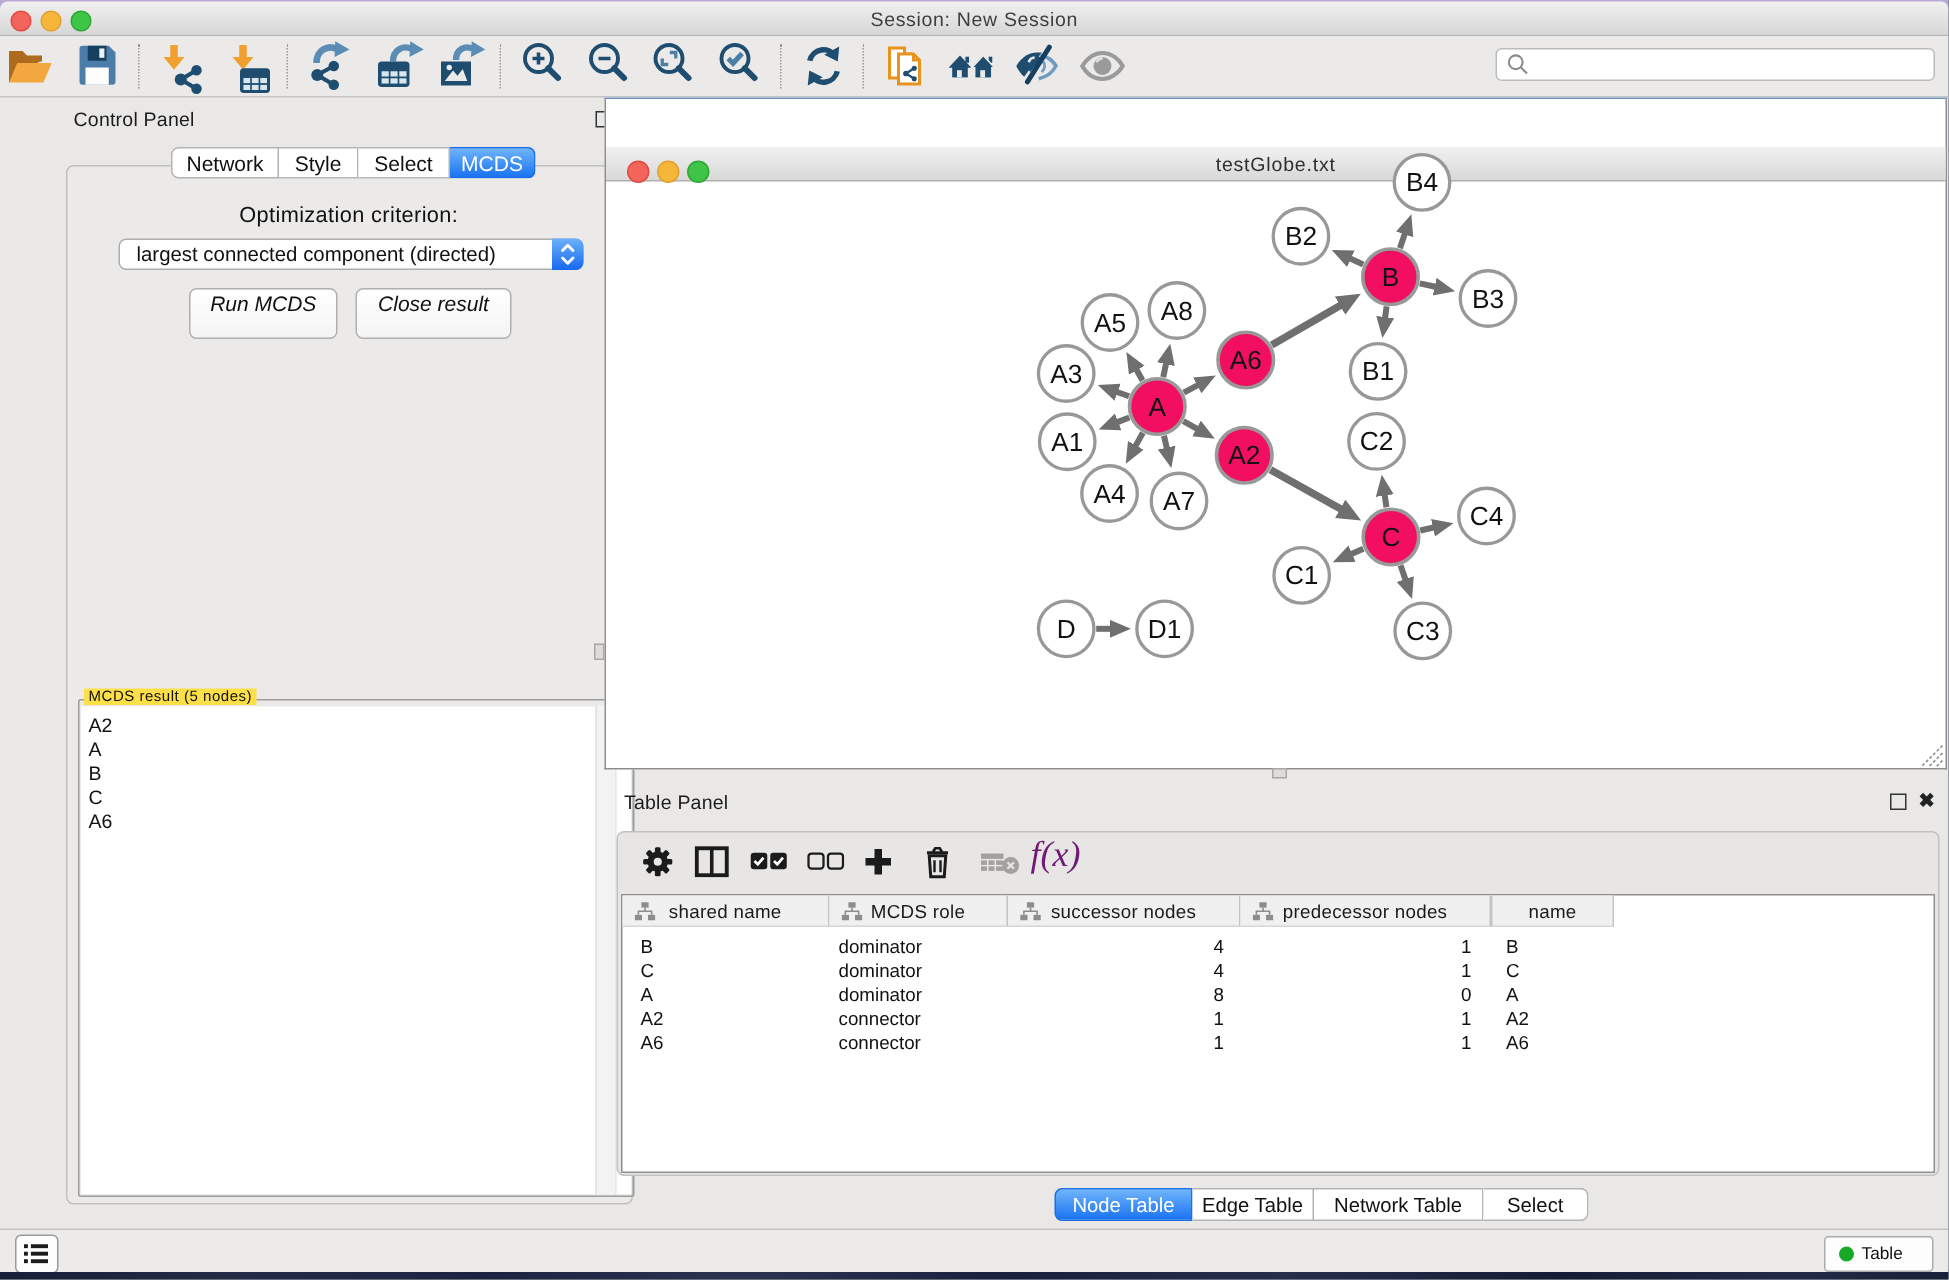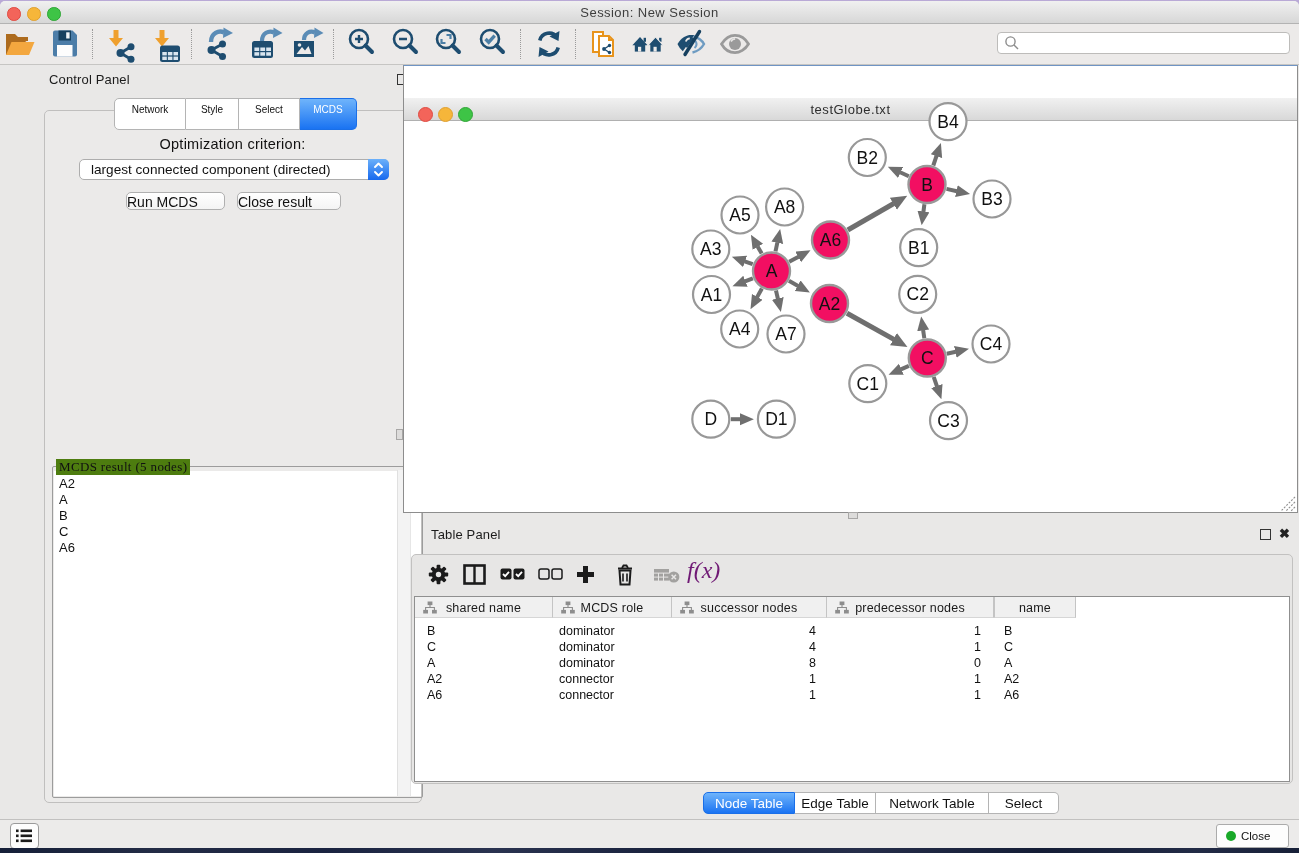--- a/index.html
+++ b/index.html
@@ -26,26 +26,26 @@
 .tbsep{position:absolute;top:5px;height:30px;width:0;border-left:1px dotted #9a9a9a;}
 #searchbox{position:absolute;left:997px;top:8px;width:291px;height:20px;background:#fff;
   border:1px solid #bdbcba;border-radius:4px;}
 
 #cpanel{position:absolute;left:0;top:64px;width:393px;height:753px;margin-left:36px;}
 .ptitle{position:absolute;font-size:13px;color:#1c1c1c;letter-spacing:0.15px;}
 .wbtn{position:absolute;width:9px;height:9px;border:1.5px solid #333;}
 .xbtn{position:absolute;font-size:13px;font-weight:bold;color:#222;line-height:10px;}
 #cpinner{position:absolute;left:8px;top:45px;width:376px;height:691px;background:#ebeae9;
   border:1px solid #c0bfbe;border-radius:5px;}
-.mbtn{position:absolute;height:18px;background:linear-gradient(#ffffff,#f4f4f4);border:1px solid #b0b0b0;
-  border-radius:5px;font-size:14px;color:#111;text-align:left;line-height:18px;box-sizing:border-box;}
+.mbtn{position:absolute;height:34px;background:linear-gradient(#ffffff,#f4f4f4);border:1px solid #b0b0b0;
+  border-radius:5px;font-size:14px;color:#111;text-align:center;line-height:18px;box-sizing:border-box;font-style:italic;}
 .li{position:absolute;left:6px;font-size:13px;color:#111;height:16px;line-height:16px;}
 
-.seg{position:absolute;height:32px;background:#fff;border:1px solid #b4b4b4;border-left:none;
-  font-size:10px;color:#111;text-align:center;line-height:21px;box-sizing:border-box;}
+.seg{position:absolute;height:21px;background:#fff;border:1px solid #b4b4b4;border-left:none;
+  font-size:14px;color:#111;text-align:center;line-height:21px;box-sizing:border-box;}
 .seg.first{border-left:1px solid #b4b4b4;border-radius:5px 0 0 5px;}
 .seg.last{border-radius:0 5px 5px 0;}
 .seg.sel{background:linear-gradient(#6fb4fb,#1a73f2);color:#fff;border-color:#1a6fe8;}
 
 #netwin{position:absolute;left:403px;top:64px;width:893px;height:446px;
   border:1px solid #8d8d8d;border-top:1px solid #6f94c4;background:#fff;}
 #nettitle{position:absolute;left:0;top:0;width:100%;height:22px;
   background:linear-gradient(#f1f1f1,#d8d8d8);border-bottom:1px solid #b0b0b0;margin-top:32px;}
 #nettitle .r{left:14px;background:#f3645a;border:0.5px solid #e04b42;}
 #nettitle .y{left:34px;background:#f6b63a;border:0.5px solid #e0a02f;}
@@ -239,21 +239,21 @@
           <path d="M7 8 L10.5 4.5 L14 8" fill="none" stroke="#fff" stroke-width="1.9" stroke-linecap="round" stroke-linejoin="round"></path>
           <path d="M7 13 L10.5 16.5 L14 13" fill="none" stroke="#fff" stroke-width="1.9" stroke-linecap="round" stroke-linejoin="round"></path>
         </svg>
       </span>
     </div>
     <div style="position:absolute;left:8px;top:71px;width:377px;text-align:center;font-size:14.5px;color:#111;letter-spacing:0.25px;">Optimization criterion:</div>
     <div class="mbtn" style="left:90px;top:127px;width:99px;">Run MCDS</div>
     <div class="mbtn" style="left:201px;top:127px;width:104px;">Close result</div>
     <div id="fieldset" style="position:absolute;left:16px;top:401px;width:369px;height:330px;border:1px solid #9c9c9c;border-radius:2px;">
       <div style="position:absolute;left:1px;top:4px;width:367px;height:325px;background:#fff;"></div>
-      <span style="position:absolute;left:3px;top:-8px;background:#4d7c0f;padding:0 3px;font-size:13px;color:#111;z-index:3;letter-spacing:0.35px;font-family:Liberation Serif, serif;">MCDS result (5 nodes)</span>
+      <span style="position:absolute;left:3px;top:-8px;background:#fde047;padding:0 3px;font-size:10px;color:#111;z-index:3;letter-spacing:0.35px;">MCDS result (5 nodes)</span>
       <div style="position:absolute;left:344px;top:3px;width:12px;height:326px;background:#f3f3f3;border-left:1px solid #e0e0e0;border-right:1px solid #e6e6e6;"></div>
       <div class="li" style="top:9px;">A2</div>
       <div class="li" style="top:25px;">A</div>
       <div class="li" style="top:41px;">B</div>
       <div class="li" style="top:57px;">C</div>
       <div class="li" style="top:73px;">A6</div>
     </div>
   </div>
   <div id="netwin">
     <div id="nettitle">
@@ -331,21 +331,21 @@
       <text x="867.8" y="387.6">C1</text>
       <text x="948.5" y="424.6">C3</text>
       <text x="710.8" y="423.2">D</text>
       <text x="776.4" y="423.2">D1</text>
     </svg>
     <svg width="16" height="16" viewBox="0 0 16 16" style="position:absolute;right:1px;bottom:0;">
       <path d="M15 1 L1 15 M15 6 L6 15 M15 11 L11 15" stroke="#8f8f8f" stroke-width="1.1" fill="none" stroke-dasharray="2 1.4"></path>
     </svg>
   </div>
   <div id="tpanel">
-    <div class="ptitle" style="left:13px;top:4px;margin-left:15px;">Table Panel</div>
+    <div class="ptitle" style="left:13px;top:4px;">Table Panel</div>
     <div class="wbtn" style="left:857px;top:6px;"></div>
     <div class="xbtn" style="left:876px;top:6px;">✖</div>
     <div id="ttool">
       <svg style="position:absolute;left:16px;top:9px;" width="21" height="21" viewBox="0 0 21 21">
         <g fill="#1b1b1b">
           <circle cx="10.5" cy="10.5" r="6.8"></circle>
           <g>
             <rect x="8.6" y="0.8" width="3.8" height="4" rx="1"></rect>
             <rect x="8.6" y="0.8" width="3.8" height="4" rx="1" transform="rotate(45 10.5 10.5)"></rect>
             <rect x="8.6" y="0.8" width="3.8" height="4" rx="1" transform="rotate(90 10.5 10.5)"></rect>
@@ -476,16 +476,16 @@
             <rect x="4.6" y="0.5" width="11.4" height="2.6"></rect>
           <rect x="0" y="5.5" width="2.6" height="2.6"></rect>
             <rect x="4.6" y="5.5" width="11.4" height="2.6"></rect>
           <rect x="0" y="10.5" width="2.6" height="2.6"></rect>
             <rect x="4.6" y="10.5" width="11.4" height="2.6"></rect>
         </g>
       </svg>
     </div>
     <div id="membtn">
         <span class="dot"></span>
-        <span class="mt">Close</span>
+        <span class="mt">Table</span>
       </div>
   </div>
 </div>
 
 </body></html>

